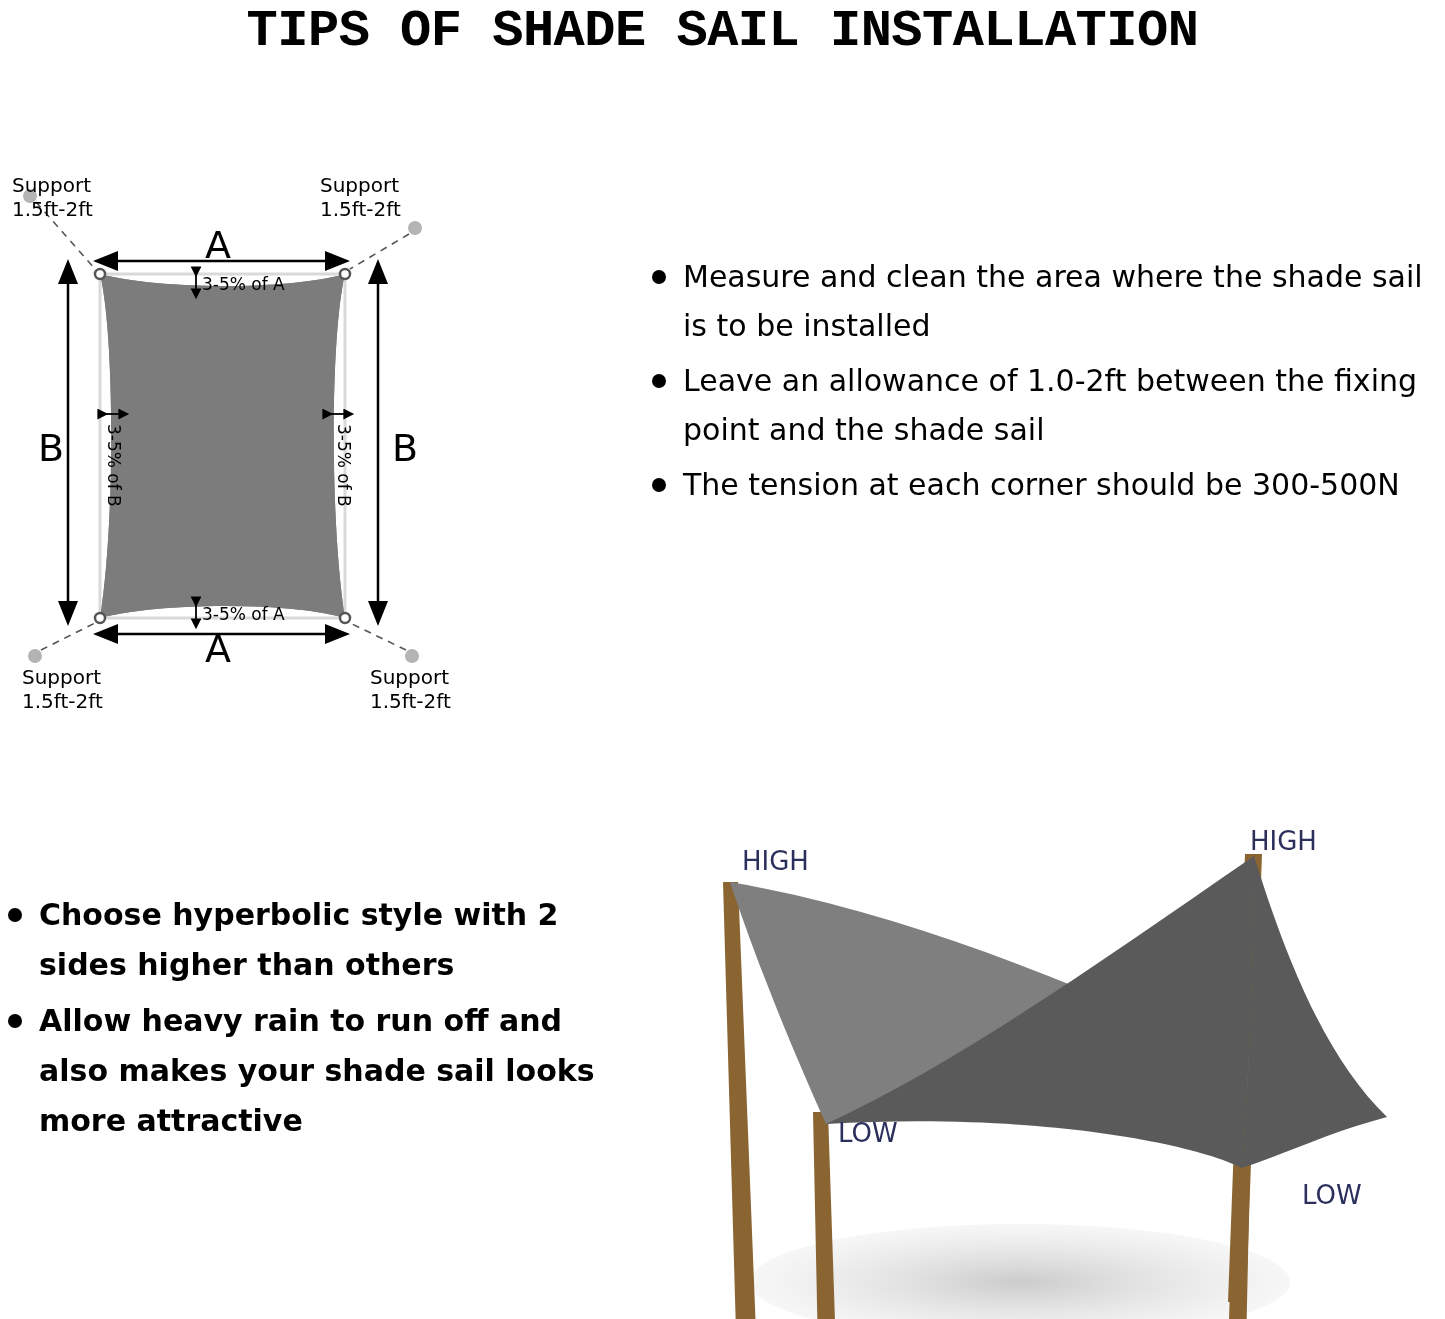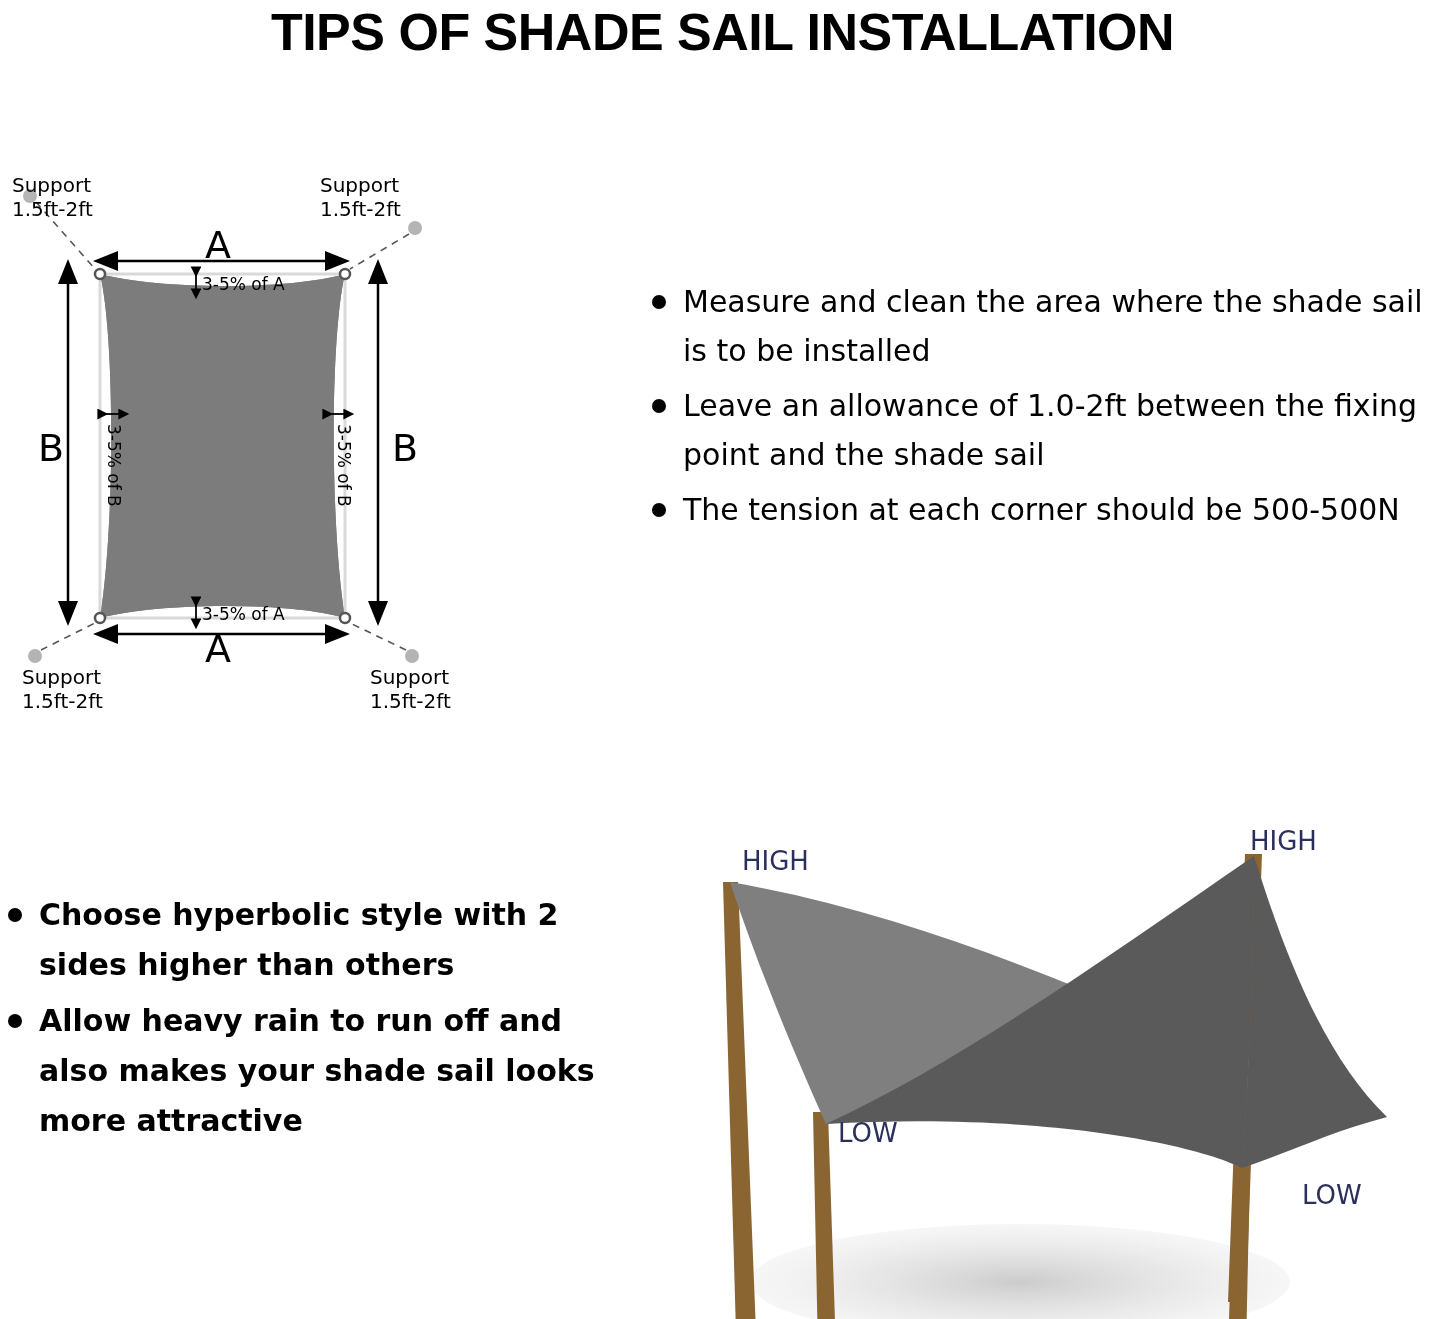--- a/index.html
+++ b/index.html
@@ -14,21 +14,21 @@
     font-family: "DejaVu Sans", sans-serif;
     color: #000000;
     overflow: hidden;
   }
   #title {
     position: absolute;
     top: 2px;
     left: 0;
     width: 1445px;
     text-align: center;
-    font-family: Liberation Sans, sans-serif;
+    font-family: Liberation Mono, monospace;
     font-weight: bold;
     font-size: 52px;
     letter-spacing: -0.5px;
     color: #000;
     white-space: nowrap;
   }
 
   
   #diagram-rect {
     position: absolute;
@@ -55,21 +55,21 @@
     border-radius: 50%;
     background: #000;
     margin-right: 17px;
   }
   .bullet-text {
     flex: 1 1 auto;
   }
 
   #list-right {
     left: 652px;
-    top: 277px;
+    top: 252px;
     width: 790px;
     font-size: 30px;
     line-height: 49px;
   }
   #list-right .bullet-dot { margin-top: 18px; }
   #list-right .bullet-row { margin-bottom: 6px; }
 
   #list-bottom {
     left: 8px;
     top: 890px;
@@ -198,21 +198,21 @@
   <div class="bullet-row">
     <span class="bullet-dot"></span>
     <span class="bullet-text">Measure and clean the area where the shade sail is to be installed</span>
   </div>
   <div class="bullet-row">
     <span class="bullet-dot"></span>
     <span class="bullet-text">Leave an allowance of 1.0-2ft between the fixing point and the shade sail</span>
   </div>
   <div class="bullet-row">
     <span class="bullet-dot"></span>
-    <span class="bullet-text">The tension at each corner should be 500-500N</span>
+    <span class="bullet-text">The tension at each corner should be 300-500N</span>
   </div>
 </div>
 
 <div id="list-bottom" class="bullet-list">
   <div class="bullet-row">
     <span class="bullet-dot"></span>
     <span class="bullet-text">Choose hyperbolic style with 2 sides higher than others</span>
   </div>
   <div class="bullet-row">
     <span class="bullet-dot"></span>

